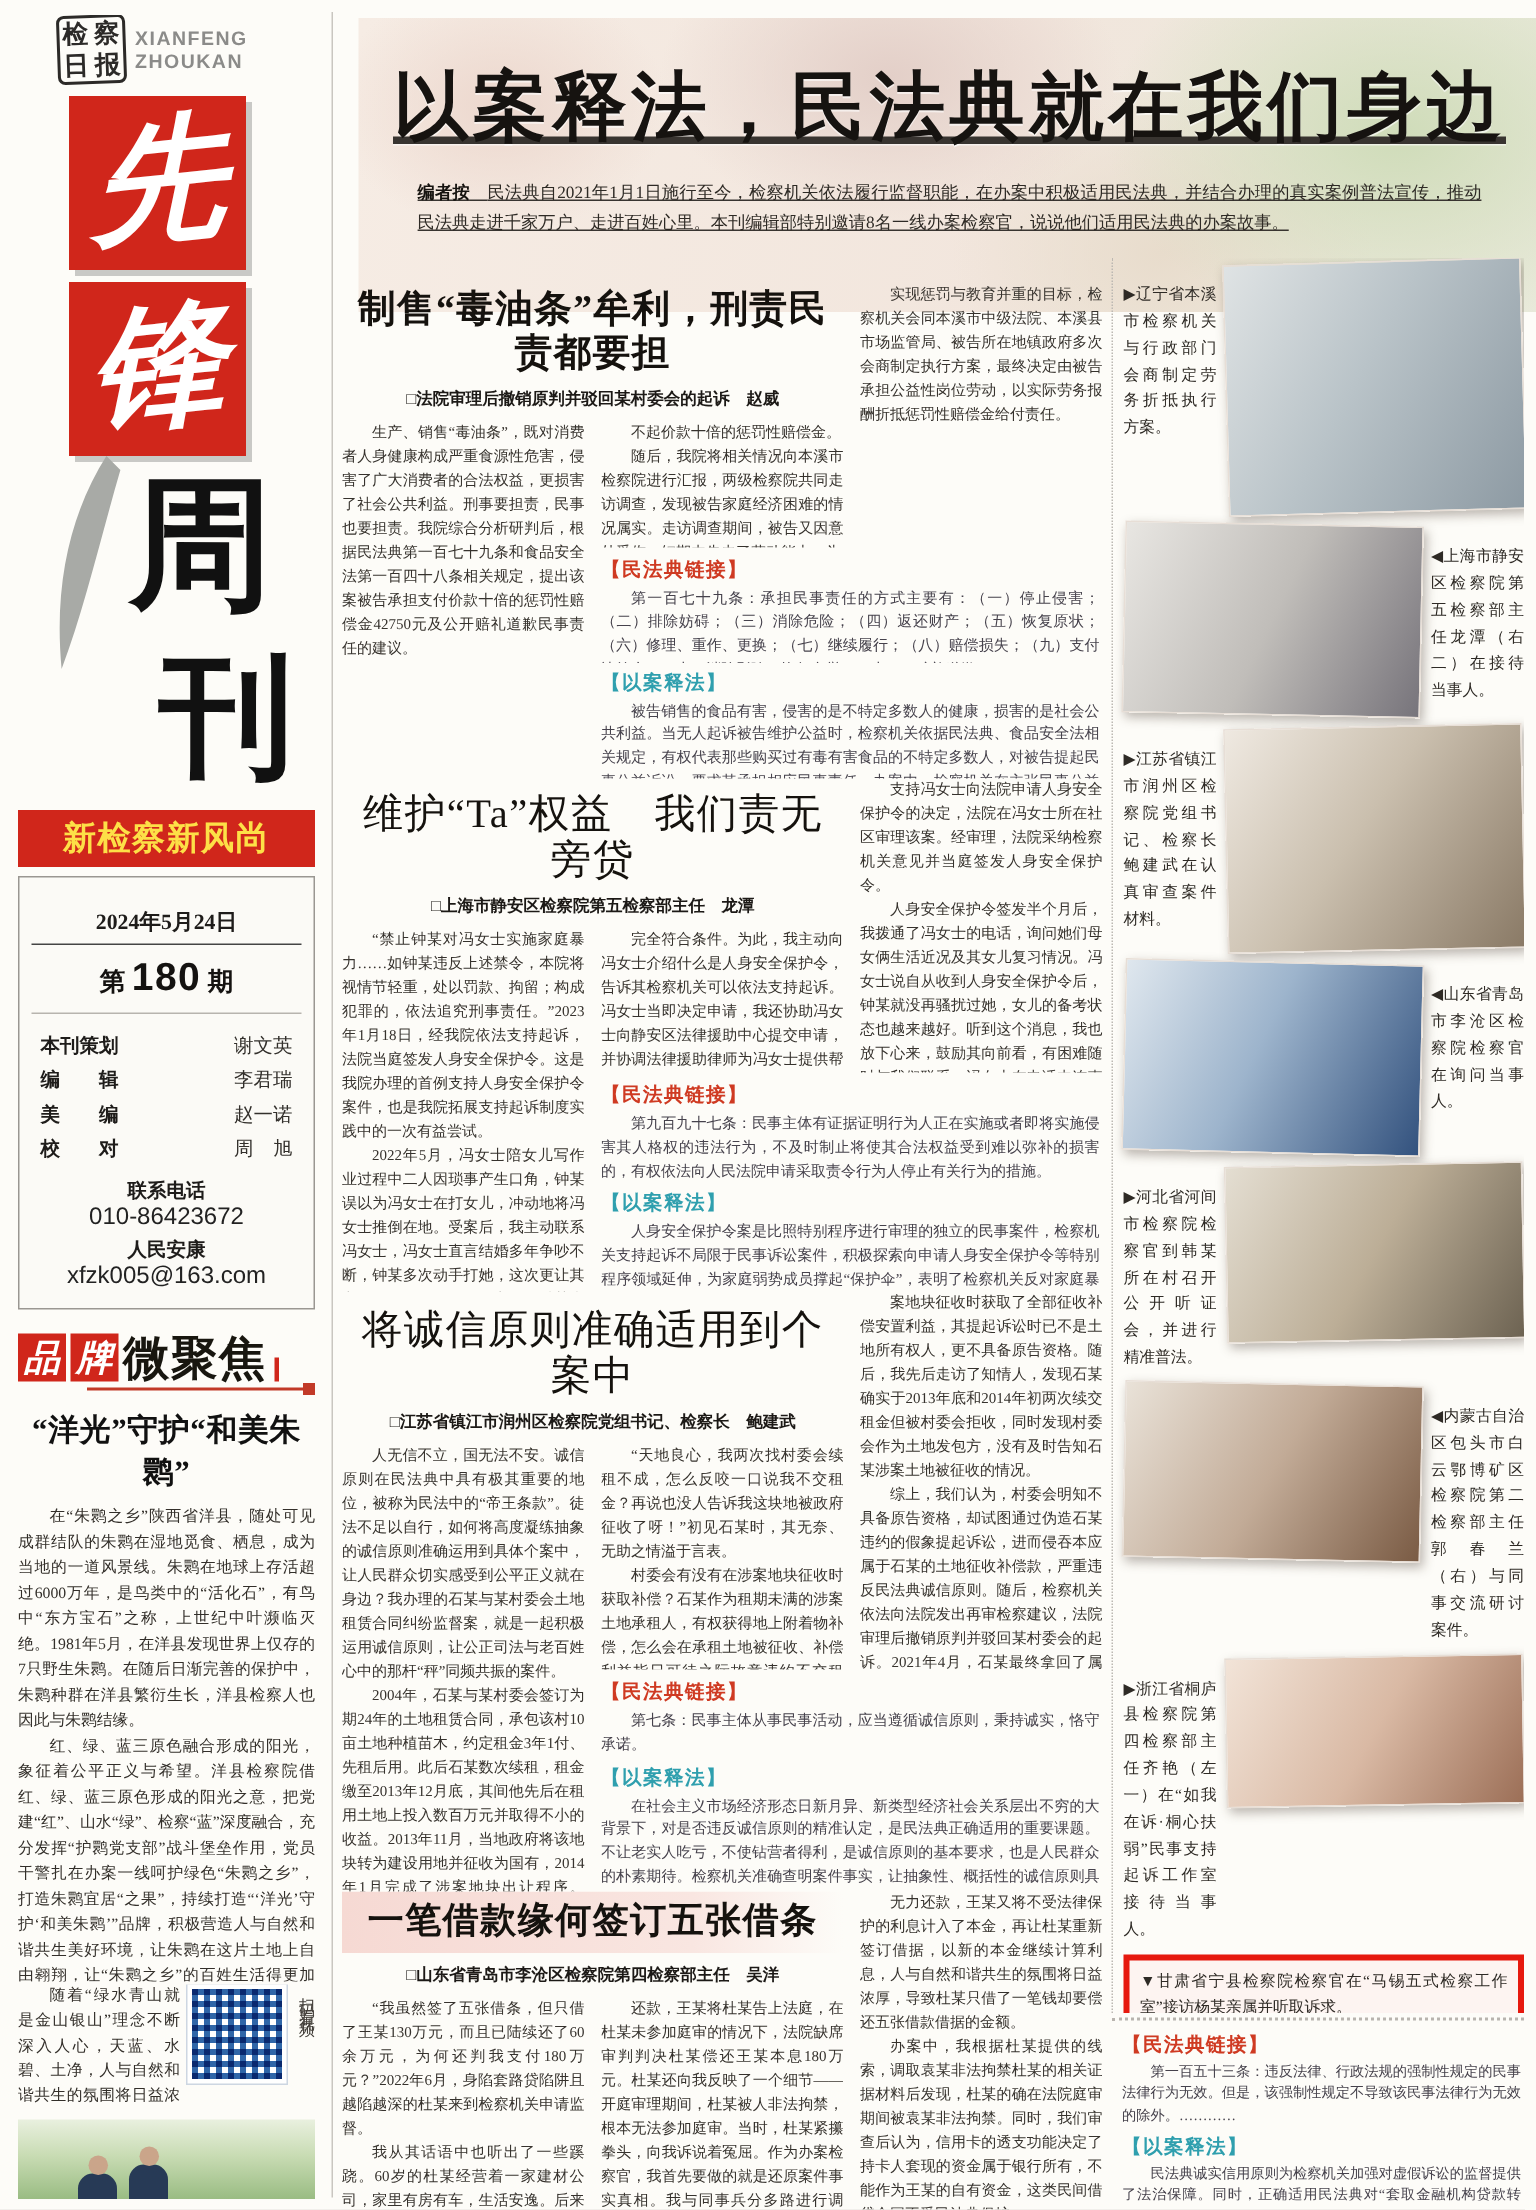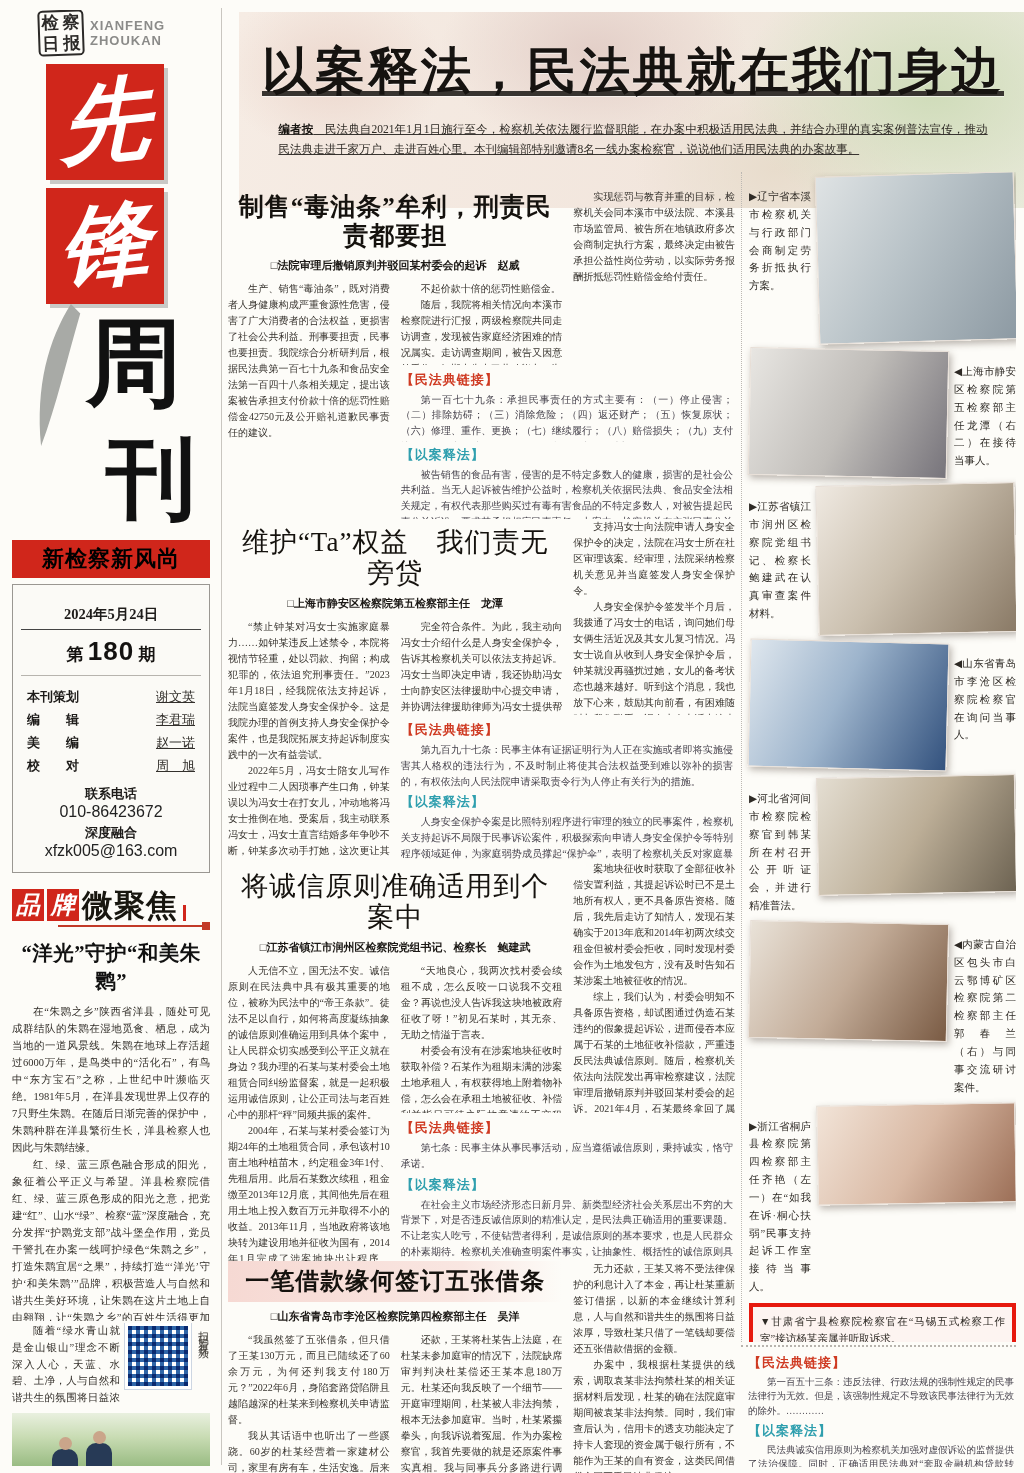--- a/index.html
+++ b/index.html
@@ -21,32 +21,32 @@
   .brand-en{font-family:"Liberation Sans",sans-serif;font-weight:700;font-size:13px;
         letter-spacing:1px;color:#8b8b89;line-height:15px;}
   .cbox{width:118px;height:116px;background:var(--red);margin:8px 0 0 34px;
         box-shadow:4px 4px 0 #c9c9c6;display:flex;align-items:center;justify-content:center;}
   .cbox span{color:#fff;font-size:90px;font-weight:700;font-style:italic;transform:rotate(-6deg) skewX(-4deg);line-height:1;}
   .zhou-row{position:relative;height:112px;margin:12px 0 0 30px;}
   .swoosh{position:absolute;left:-14px;top:-16px;width:56px;height:150px;}
   .bigchar{position:absolute;left:44px;top:0;font-size:96px;font-weight:700;color:#111;line-height:1;}
   .kan-row{height:92px;margin:6px 0 0 30px;position:relative;}
   .kan-row .bigchar{left:64px;font-size:90px;}
-  .side-banner{margin-top:14px;background:var(--red);color:#000000;text-align:center;
+  .side-banner{margin-top:14px;background:var(--red);color:#fde047;text-align:center;
         font-weight:900;font-size:22px;letter-spacing:1px;padding:4px 0;font-family:"Liberation Sans",sans-serif;}
   .infobox{border:1px solid #9a9792;margin-top:6px;padding:7px 8px 9px;background:#fbfaf6;}
   .date-line{text-align:center;font-size:14.5px;font-weight:700;color:#1e1c1a;
         border-bottom:1.5px solid #444;padding-bottom:5px;margin-top:13px;}
   .issue-line{text-align:center;font-weight:700;color:#141210;font-size:17px;padding:6px 0 8px;
         border-bottom:1px solid #b7b4ae;}
   .issue-line b{font-size:26px;font-family:"Liberation Sans",sans-serif;letter-spacing:1px;}
   .staff{margin-top:9px;}
   .staff-row{display:flex;justify-content:space-between;padding:2.5px 6px;font-size:13px;}
   .staff-role{font-weight:700;color:#1e1c1a;font-family:"Liberation Sans",sans-serif;}
-  .staff-name{color:#33302c;text-decoration:underline;}
+  .staff-name{color:#33302c;}
   .contact{margin-top:8px;text-align:center;}
   .contact .lbl{font-weight:700;font-size:13px;color:#1e1c1a;font-family:"Liberation Sans",sans-serif;}
   .contact .val{font-size:16px;color:#222;font-family:"Liberation Sans",sans-serif;margin-bottom:3px;}
   .brand-row{margin-top:16px;display:flex;align-items:flex-end;gap:3px;}
   .brand-box{width:32px;height:32px;background:var(--red);color:#fff;font-weight:700;font-size:24px;
         font-style:italic;display:flex;align-items:center;justify-content:center;}
   .brand-rest{font-size:31px;font-weight:700;color:#18160f;letter-spacing:1px;line-height:1;}
   .brand-tick{width:3px;height:16px;background:var(--red);margin-left:2px;}
   .brand-rule{height:2px;background:#c23a28;margin:4px 0 0 46px;position:relative;}
   .brand-rule::after{content:"";position:absolute;right:0;top:-3px;width:8px;height:8px;background:#c23a28;}
@@ -194,21 +194,21 @@
             <span class="staff-name">赵一诺</span>
           </div>
         <div class="staff-row">
             <span class="staff-role">校　　对</span>
             <span class="staff-name">周　旭</span>
           </div>
       </div>
       <div class="contact">
         <div class="lbl">联系电话</div>
         <div class="val">010-86423672</div>
-        <div class="lbl">深度融合</div>
+        <div class="lbl">人民安康</div>
         <div class="val">xfzk005@163.com</div>
       </div>
     </div>
 
     <div class="brand-row">
       <div class="brand-box">品</div>
       <div class="brand-box">牌</div>
       <div class="brand-rest">微聚焦</div>
       <div class="brand-tick"></div>
     </div>

